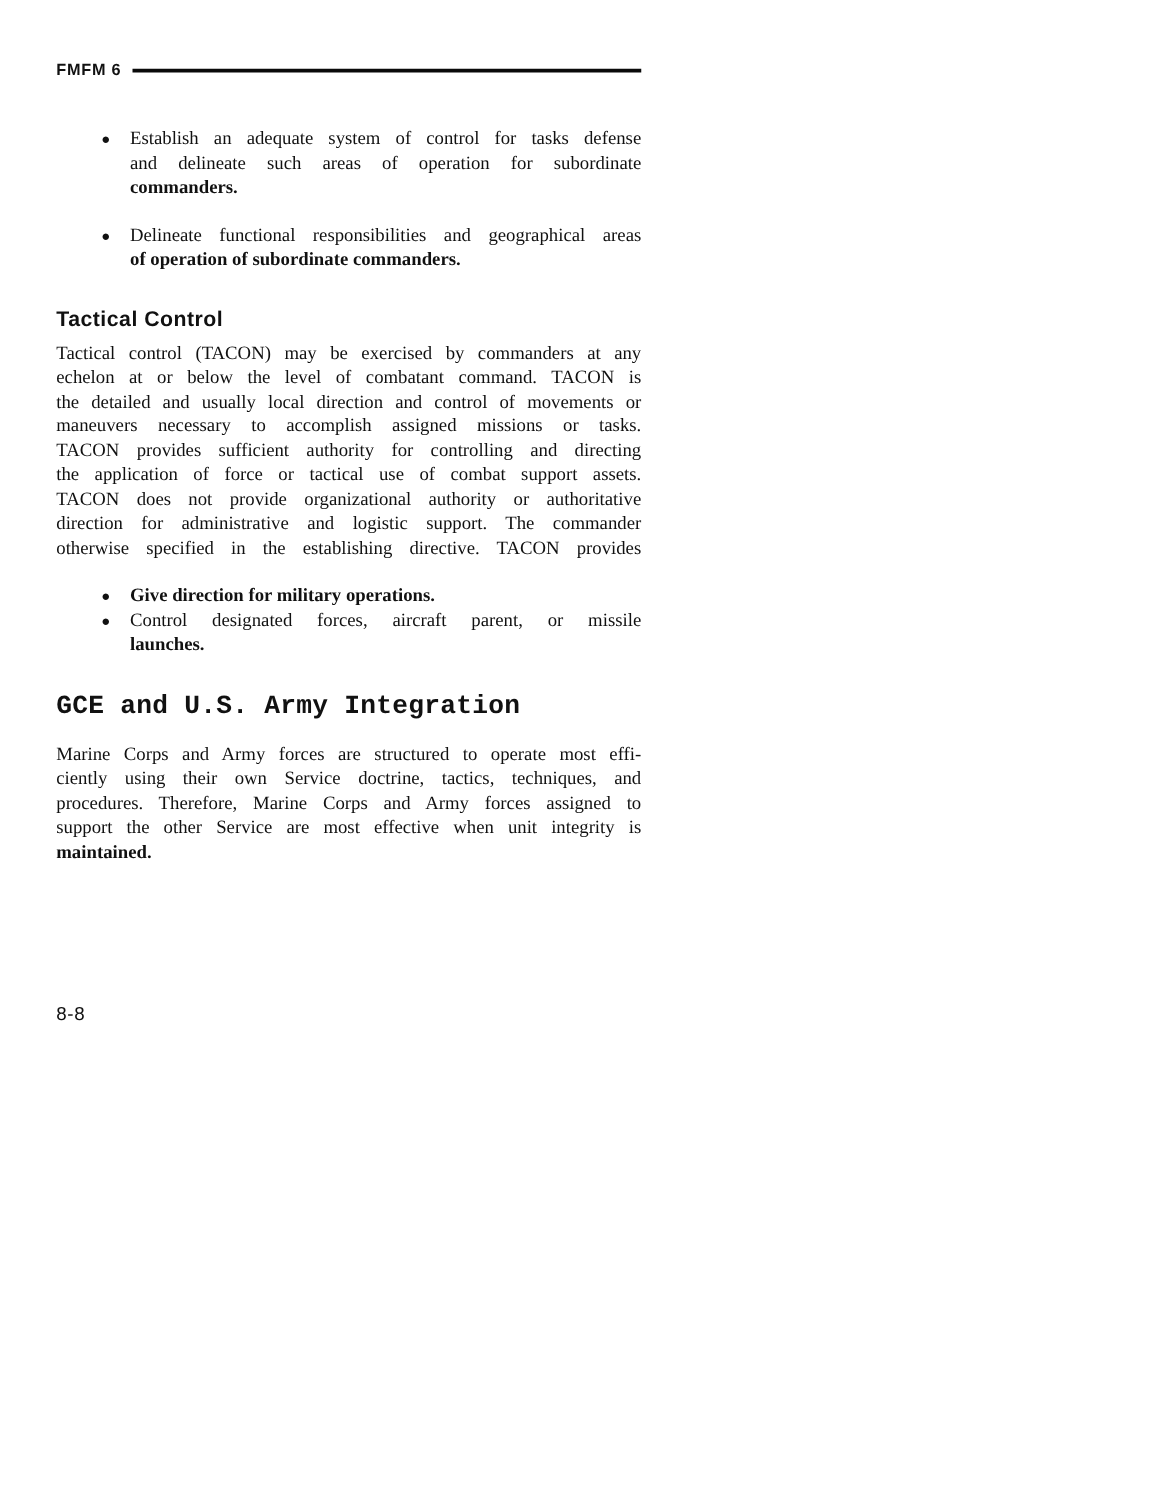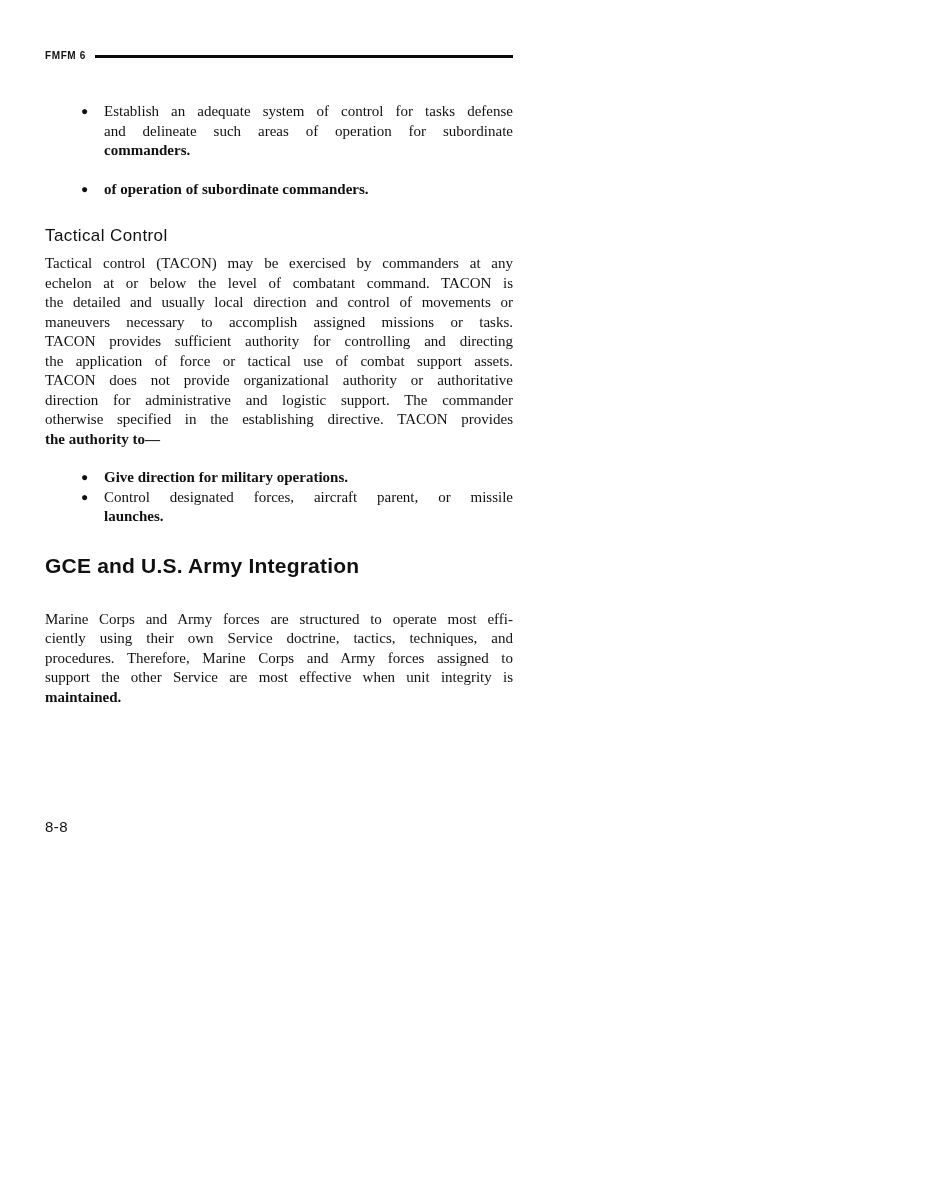--- a/index.html
+++ b/index.html
@@ -24,21 +24,21 @@
 
   
   .header {
     margin-top: 47px;
     display: flex;
     align-items: center;
   }
   .header-label {
     font-family: "Liberation Sans", sans-serif;
     font-weight: bold;
-    font-size: 10px;
+    font-size: 13px;
     line-height: 18px;
     letter-spacing: 0.6px;
     white-space: nowrap;
   }
   .header-rule {
     flex: 1;
     height: 3px;
     background: #0a0a0a;
     margin-left: 9px;
     margin-top: 1px;
@@ -71,40 +71,40 @@
     flex: 0 0 23px;
     margin-left: 36px;
     font-size: 12px;
     line-height: 19.5px;
   }
   .bullet-text { flex: 1; }
 
   
   .h-small {
     font-family: "Liberation Sans", sans-serif;
-    font-weight: normal;
+    font-weight: bold;
     font-size: 17px;
     line-height: 20px;
     letter-spacing: 0.4px;
   }
   .h-large {
     font-family: "Liberation Sans", sans-serif;
     font-weight: bold;
     font-size: 21px;
     line-height: 24px;
     letter-spacing: 0.2px;
   }
 
   
   .list-top       { margin-top: 37px; }
   .heading-1      { margin-top: 27px; }
   .paragraph-1    { margin-top: 8px; }
   .list-tacon     { margin-top: 19px; }
-  .heading-2      { margin-top: 27px; }
-  .paragraph-2    { margin-top: 32px; }
+  .heading-2      { margin-top: 27px; font-family: Liberation Mono, monospace; }
+  .paragraph-2    { margin-top: 17px; }
 
   
   .page-number {
     margin-top: 111px;
     font-family: "Liberation Sans", sans-serif;
     font-weight: normal;
     font-size: 15px;
     line-height: 18px;
     letter-spacing: 0.5px;
   }
@@ -125,38 +125,38 @@
         <span class="bullet-marker">●</span>
         <span class="bullet-text">
             <div class="jline">Establish an adequate system of control for tasks defense</div>
             <div class="jline">and delineate such areas of operation for subordinate</div>
             <div class="jline last">commanders.</div>
           </span>
       </div>
       <div class="bullet-item">
         <span class="bullet-marker">●</span>
         <span class="bullet-text">
+            <div class="jline">Delineate functional responsibilities and geographical areas</div>
             <div class="jline last">of operation of subordinate commanders.</div>
           </span>
       </div>
     </div>
 
     <div class="h-small heading-1">Tactical Control</div>
 
     <div class="serif paragraph-1">
         <div class="jline">Tactical control (TACON) may be exercised by commanders at any</div>
         <div class="jline">echelon at or below the level of combatant command.  TACON is</div>
         <div class="jline">the detailed and usually local direction and control of movements or</div>
         <div class="jline">maneuvers necessary to accomplish assigned missions or tasks.</div>
         <div class="jline">TACON provides sufficient authority for controlling and directing</div>
         <div class="jline">the application of force or tactical use of combat support assets.</div>
         <div class="jline">TACON does not provide organizational authority or authoritative</div>
         <div class="jline">direction for administrative and logistic support.  The commander</div>
         <div class="jline">otherwise specified in the establishing directive.  TACON provides</div>
-        <div class="jline last">the authority to—</div>
       </div>
 
     <div class="bullet-list list-tacon serif">
       <div class="bullet-item">
         <span class="bullet-marker">●</span>
         <span class="bullet-text">
             <div class="jline last">Give direction for military operations.</div>
           </span>
       </div>
       <div class="bullet-item">

